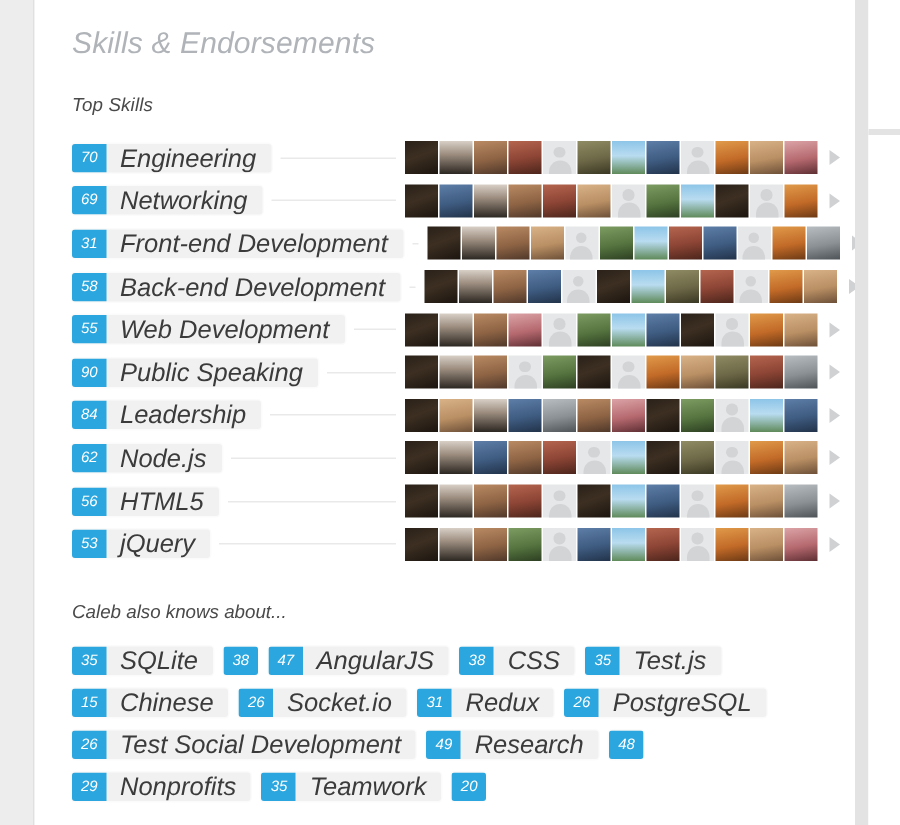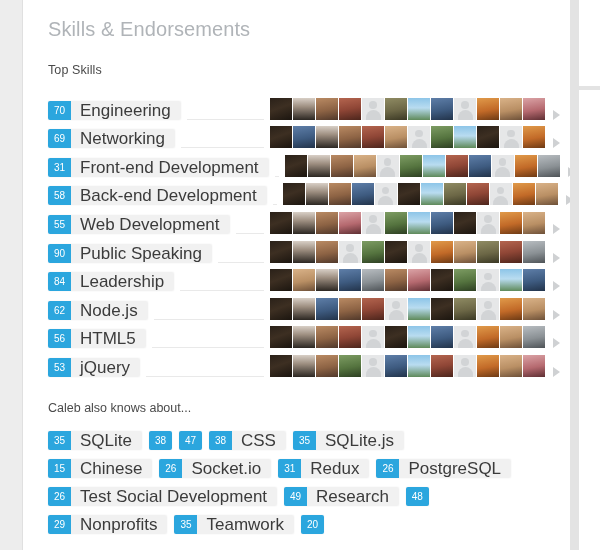--- a/index.html
+++ b/index.html
@@ -32,20 +32,21 @@
   }
 
   
   .card {
     position: absolute;
     left: 23px; top: 0;
     width: 547px;
     height: 550px;
     background: #ffffff;
     overflow: hidden;
+    font-style: italic;
   }
 
   .card-inner {
     padding: 18px 10px 0 25px;
   }
 
   .section-title {
     font-size: 20px;
     color: #b0b4b8;
     font-weight: normal;
@@ -59,21 +60,21 @@
     margin: 0 0 14px 0;
     letter-spacing: 0.1px;
   }
 
   
   .skill-list {
     margin: 0; padding: 0; list-style: none;
   }
   .skill-row {
     display: flex;
-    align-items: flex-end;
+    align-items: center;
     height: 28.6px;
   }
 
   .pill {
     display: inline-flex;
     align-items: stretch;
     height: 19px;
     background: #f1f1f1;
     border-radius: 2px;
     overflow: hidden;
@@ -456,28 +457,29 @@
           <li class="tag-row">
             <span class="pill">
               <span class="count">35</span>
               <span class="name">SQLite</span>
             </span>
             <span class="pill">
               <span class="count">38</span>
             </span>
             <span class="pill">
               <span class="count">47</span>
+              <span class="name">AngularJS</span>
             </span>
             <span class="pill">
               <span class="count">38</span>
               <span class="name">CSS</span>
             </span>
             <span class="pill">
               <span class="count">35</span>
-              <span class="name">SQLite.js</span>
+              <span class="name">Test.js</span>
             </span>
           </li>
           <li class="tag-row">
             <span class="pill">
               <span class="count">15</span>
               <span class="name">Chinese</span>
             </span>
             <span class="pill">
               <span class="count">26</span>
               <span class="name">Socket.io</span>

